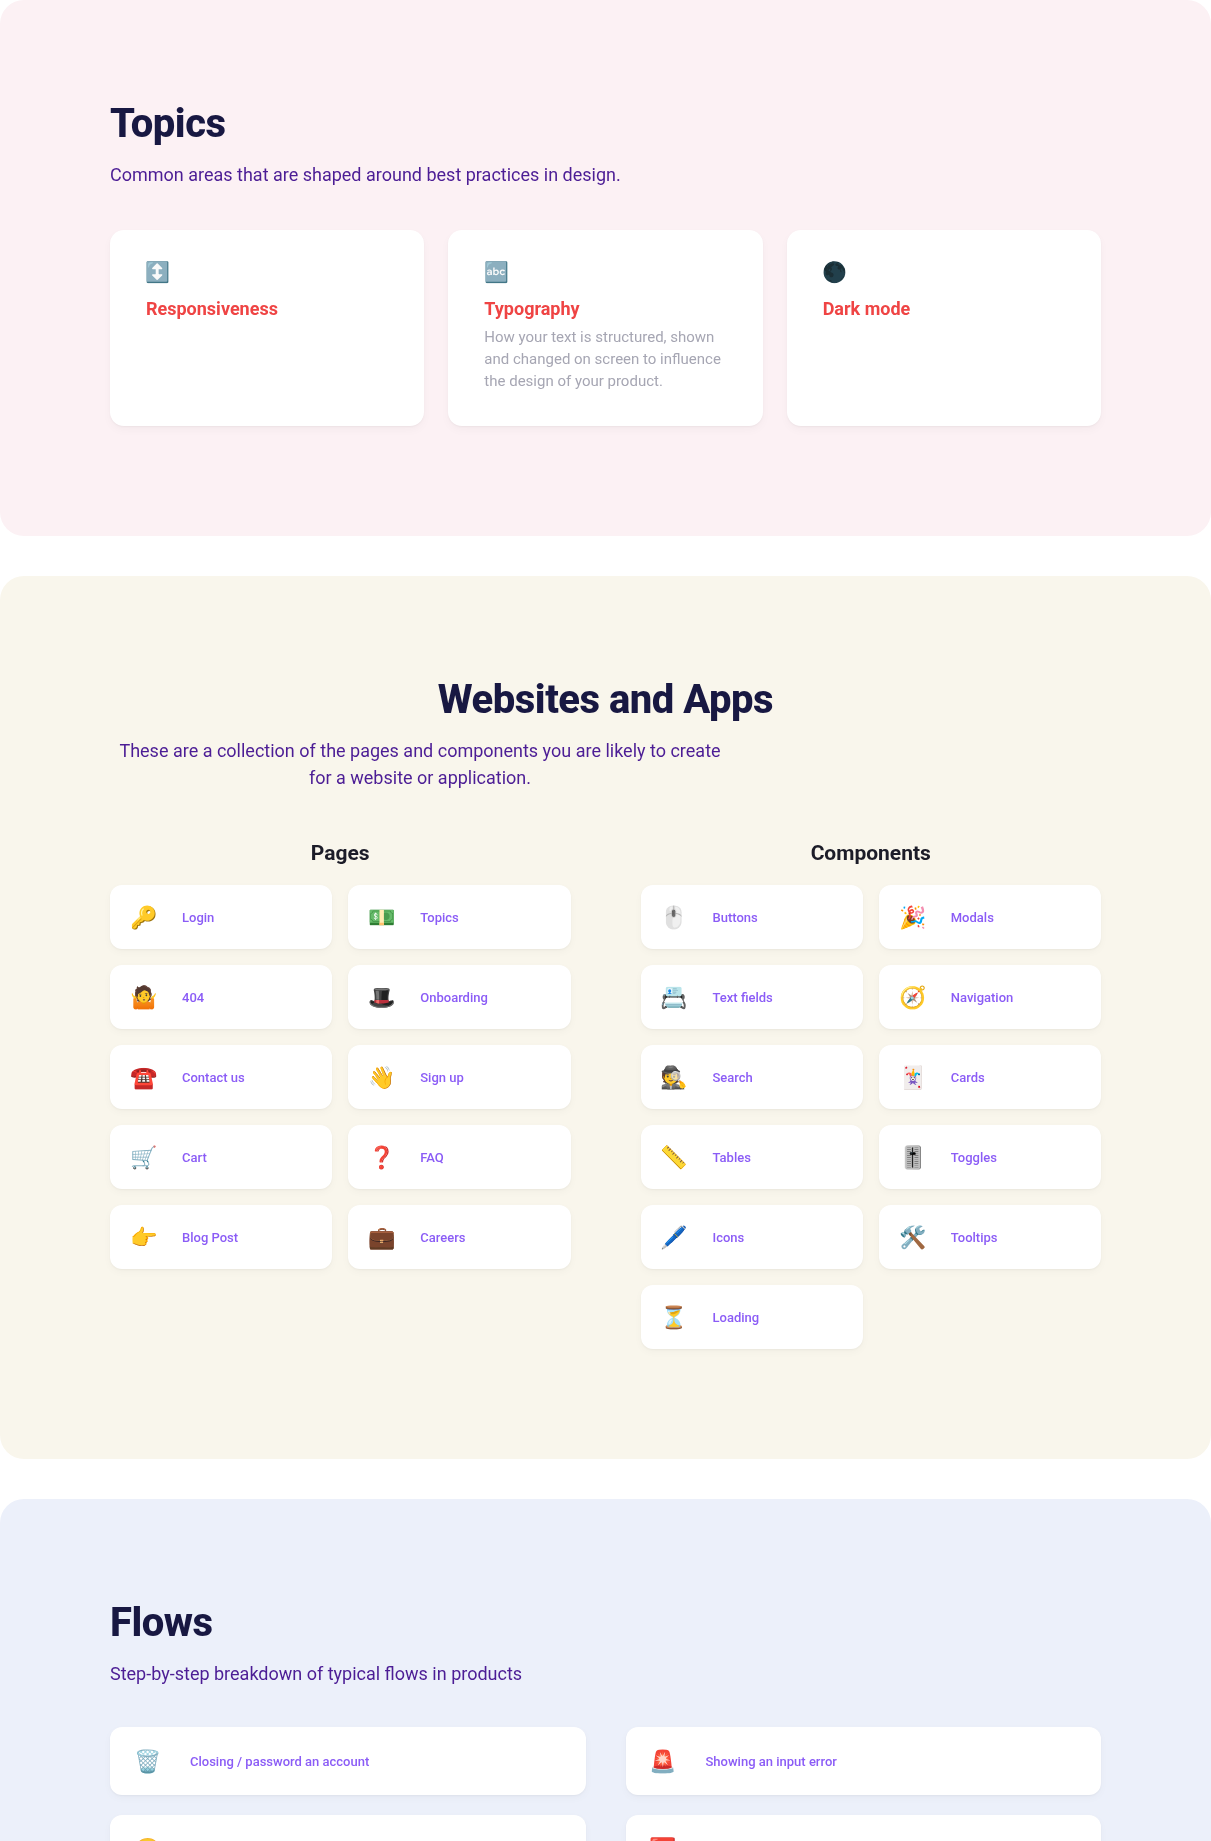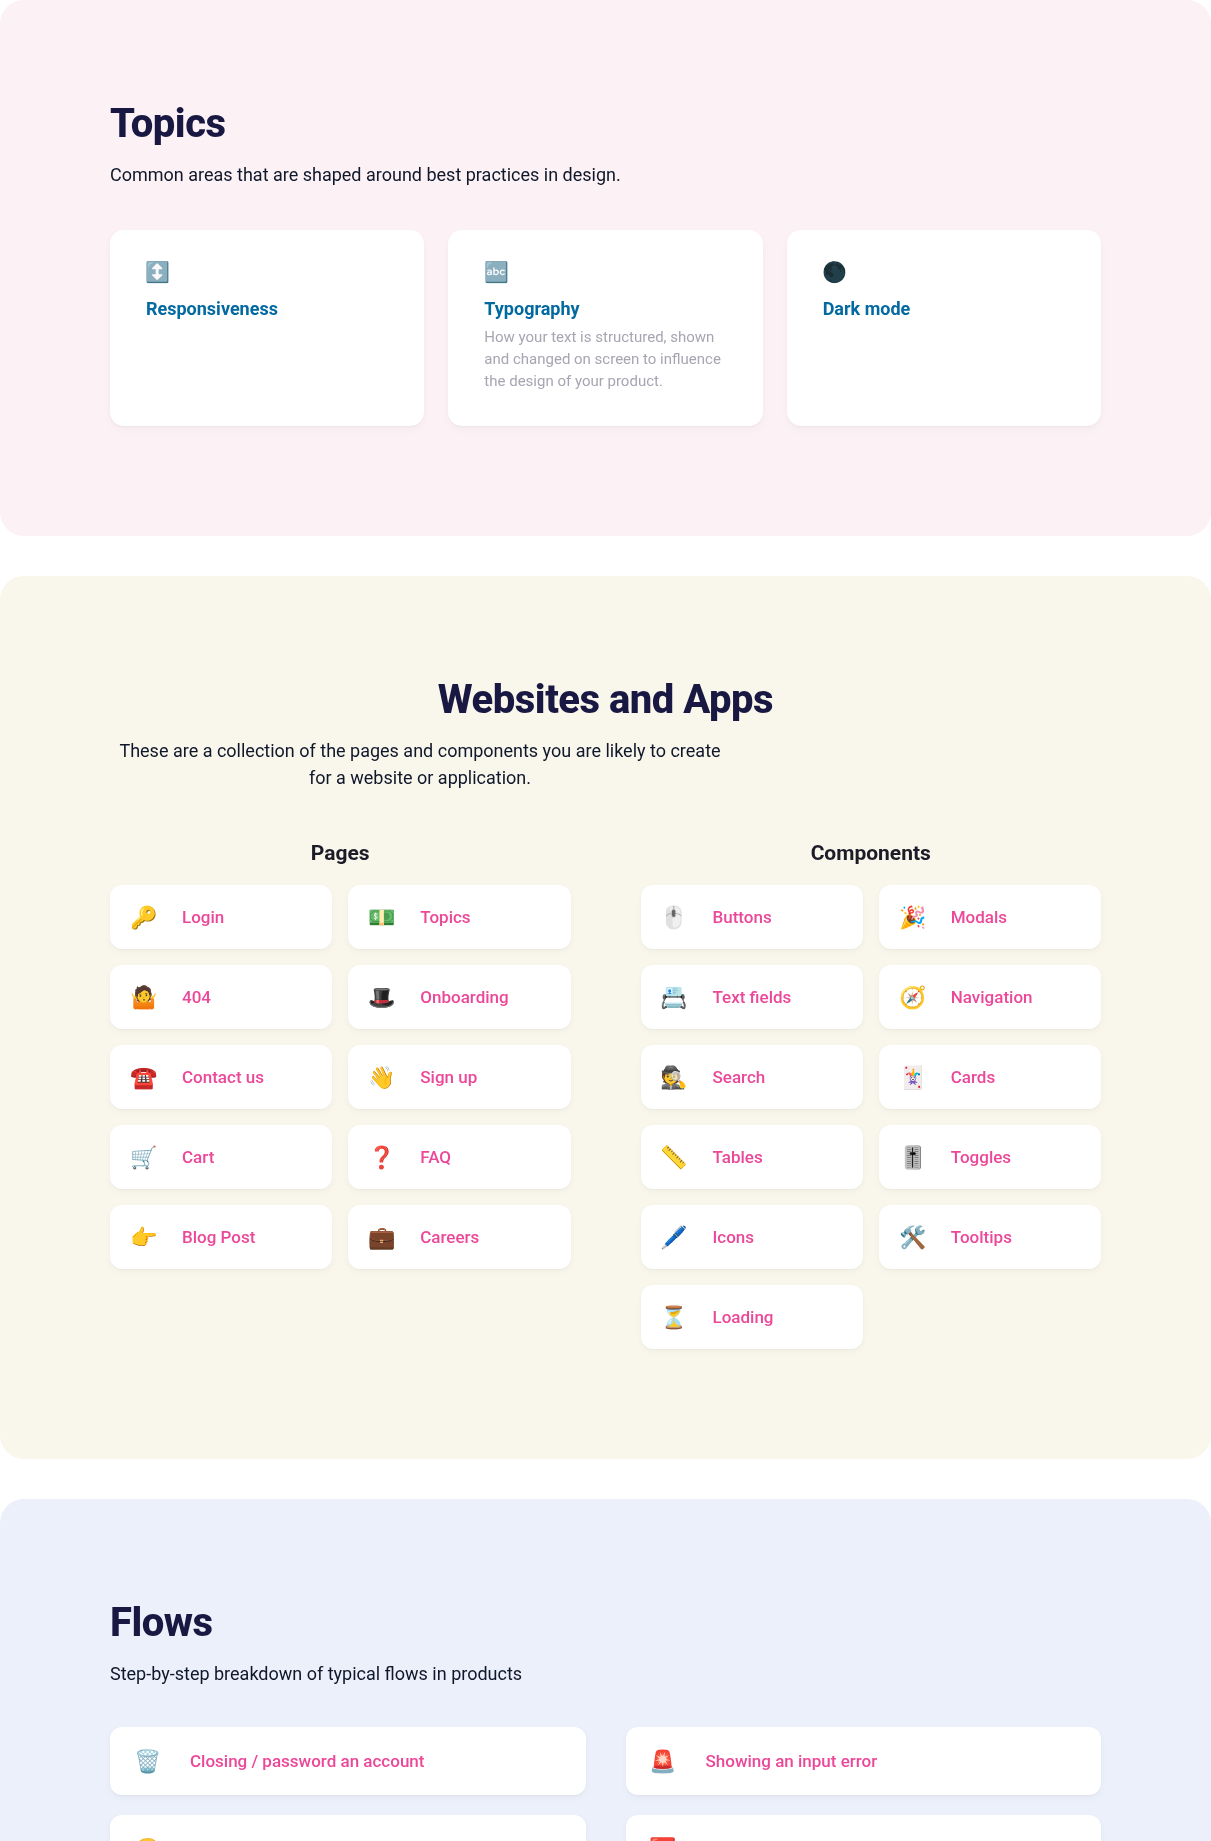--- a/index.html
+++ b/index.html
@@ -19,21 +19,21 @@
   .section-flows { background: #ecf0fa; }
   .h1 {
     font-size: 40px;
     font-weight: 800;
     color: #181842;
     margin-bottom: 14px;
     letter-spacing: -0.5px;
   }
   .subcopy {
     font-size: 18px;
-    color: #0f172a;
+    color: #4c1d95;
     line-height: 1.5;
     max-width: 620px;
   }
 
   
   .topic-grid {
     display: grid;
     grid-template-columns: repeat(3, 1fr);
     gap: 24px;
     margin-top: 42px;
@@ -47,21 +47,21 @@
   }
   .topic-icon {
     width: 24px; height: 24px;
     display: inline-flex; align-items: center; justify-content: center;
     font-size: 20px;
     margin-bottom: 14px;
   }
   .topic-title {
     font-size: 18px;
     font-weight: 700;
-    color: #0369a1;
+    color: #ef4444;
     margin-bottom: 8px;
   }
   .topic-desc {
     font-size: 15px;
     color: #a6a6b3;
     line-height: 1.45;
   }
 
   
   .col-heading {
@@ -91,22 +91,22 @@
     box-shadow: 0 1px 2px rgba(0,0,0,0.04), 0 3px 8px rgba(0,0,0,0.03);
     cursor: pointer;
   }
   .item-emoji {
     width: 24px; height: 24px;
     display: inline-flex; align-items: center; justify-content: center;
     font-size: 22px;
     flex: 0 0 24px;
   }
   .item-label {
-    font-size: 17px;
-    color: #ec4899;
+    font-size: 13px;
+    color: #8b5cf6;
     font-weight: 500;
   }
 
   
   .flow-grid {
     display: grid;
     grid-template-columns: 1fr 1fr;
     gap: 20px 40px;
     margin-top: 40px;
   }

